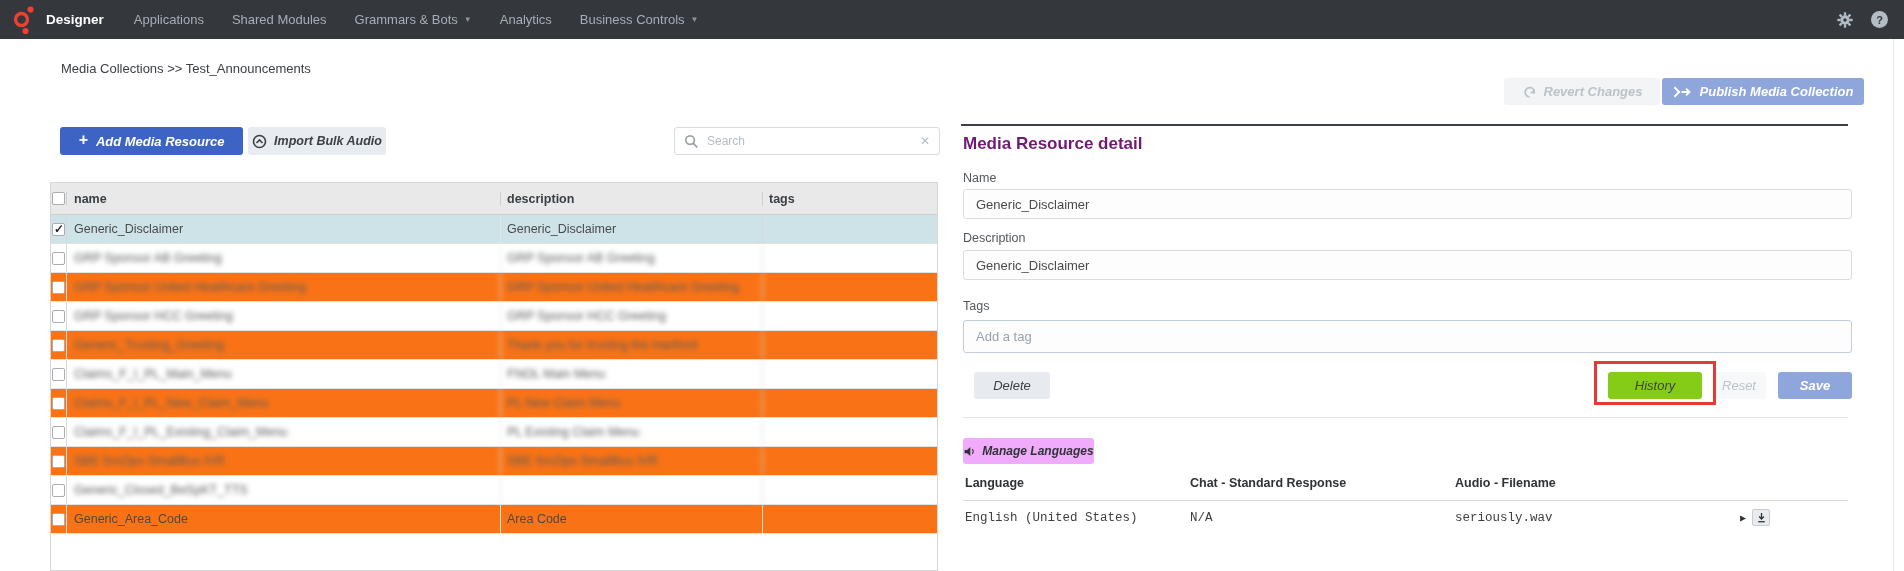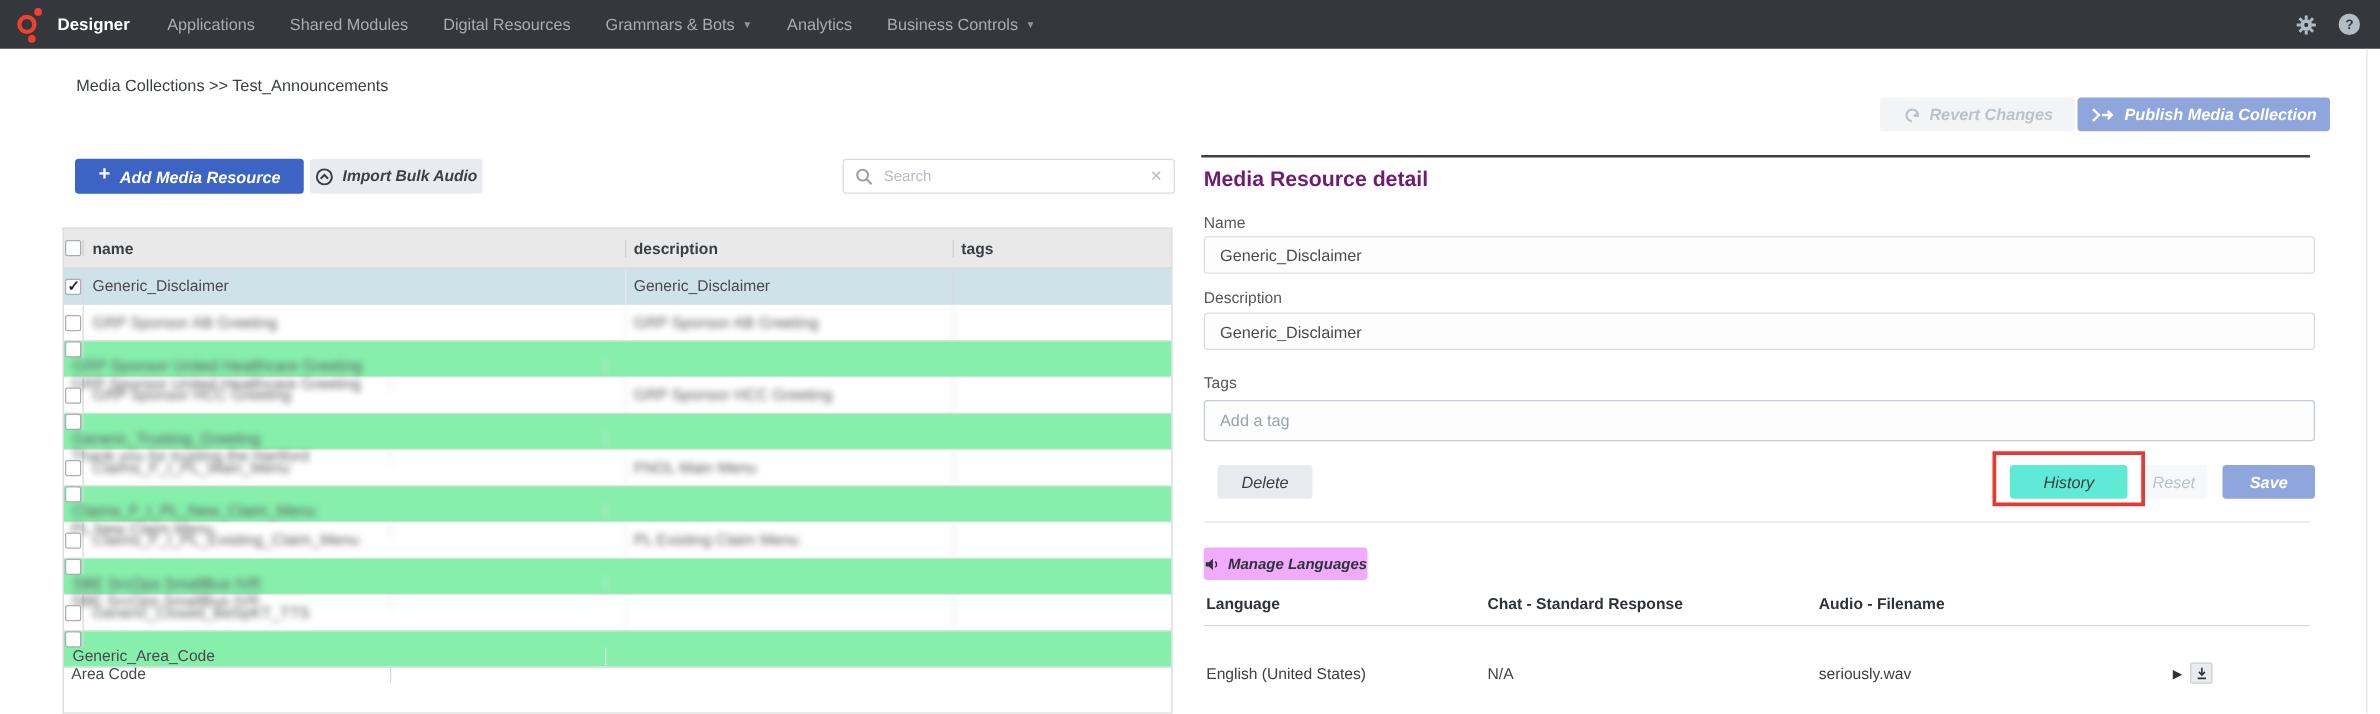--- a/index.html
+++ b/index.html
@@ -31,51 +31,51 @@
   .import-btn { position:absolute; left:248px; top:127px; width:138px; height:28px; background:#e8ebef; color:#3c4146; font-weight:bold; gap:7px; font-size:12.5px; }
   .searchbox { position:absolute; left:674px; top:127px; width:266px; height:28px; border:1px solid #d8dce1; border-radius:3px; background:#fff; display:flex; align-items:center; padding:0 9px; gap:8px; }
   .searchbox input { flex:1; border:none; outline:none; font-size:12px; color:#15803d; font-family:"Liberation Sans",sans-serif; }
   .searchbox input::placeholder { color:#b6bcc4; }
   .clear-x { color:#b6bcc4; font-size:12px; cursor:pointer; }
 
   
   .mtable { position:absolute; left:50px; top:182px; width:888px; height:389px; border:1px solid #d6d6d6; background:#fff; overflow:hidden; }
   .mhead { display:flex; height:32px; background:#e9e9e9; border-bottom:1px solid #cfcfcf; font-weight:bold; color:#3a3f44; font-size:12.5px; align-items:center; }
   .mrow { display:flex; height:29px; border-bottom:1px solid #e2e2e2; font-size:12.5px; color:#4a4a4a; align-items:stretch; background:#fff; cursor:pointer; }
-  .mrow.shade { background:#86efac;flex-direction:column; }
+  .mrow.shade { background:#f97316; }
   .mrow.sel { background:#cee3e8; }
   .c-cb { width:16px; display:flex; align-items:center; justify-content:center; border-right:1px solid #d9d9d9; flex:0 0 auto; }
   .c-name { width:434px; padding-left:7px; display:flex; align-items:center; border-right:1px solid #e6e6e6; flex:0 0 auto; overflow:hidden; }
   .c-desc { width:262px; padding-left:6px; display:flex; align-items:center; border-right:1px solid #d9d9d9; flex:0 0 auto; overflow:hidden; }
   .c-tags { flex:1; }
   .mhead .c-cb { border-right:1px solid #cfcfcf; }
   .mhead .c-name, .mhead .c-desc { border-right:1px solid #cfcfcf; }
   .mrow.blur .c-name, .mrow.blur .c-desc { filter:blur(2.6px); color:#5b5b5b; }
   .cb { width:13px; height:13px; border:1px solid #a9aeb4; border-radius:2px; background:#fff; position:relative; }
   .cb.checked::after { content:"\2713"; position:absolute; left:1px; top:-2px; font-size:12px; color:#1f2327; font-weight:bold; }
 
   
   .d-topline { position:absolute; left:961px; top:124px; width:887px; height:2px; background:#3b4046; }
   .d-title { position:absolute; left:963px; top:134px; font-size:17px; font-weight:bold; color:#701a75; }
   .d-label { position:absolute; font-size:12.5px; color:#54585c; }
   .d-input { position:absolute; left:963px; width:889px; height:30px; border:1px solid #d9dde2; border-radius:3px; background:#fdfdfe; font-size:13px; color:#4a4a4a; padding:0 12px; outline:none; font-family:"Liberation Sans",sans-serif; }
   .d-input::placeholder { color:#9aa2ab; }
   .tags-input { height:33px; border-color:#c3ccd8; }
   .delete-btn { position:absolute; left:974px; top:372px; width:76px; height:27px; background:#e7eaee; color:#3c4146; }
-  .history-btn { position:absolute; left:1608px; top:372px; width:94px; height:27px; background:#5eead4; color:#3c4146; }
+  .history-btn { position:absolute; left:1608px; top:372px; width:94px; height:27px; background:#84cc16; color:#3c4146; }
   .reset-btn { position:absolute; left:1712px; top:372px; width:54px; height:27px; background:#f6f8fa; color:#bcc3cc; }
   .save-btn { position:absolute; left:1778px; top:372px; width:74px; height:27px; background:#8ea6db; color:#fff; font-weight:bold; }
   .annotation-box { position:absolute; left:1594px; top:361px; width:122px; height:44px; border:3px solid #e53935; pointer-events:none; }
   .d-divider { position:absolute; left:963px; top:417px; width:885px; height:1px; background:#e3e3e3; }
 
   
   .manage-btn { position:absolute; left:963px; top:438px; width:131px; height:26px; background:#f0abfc; color:#2f3337; font-weight:bold; font-size:12px; gap:6px; }
   .lang-head { position:absolute; left:965px; top:476px; width:883px; display:flex; font-size:12.5px; font-weight:bold; color:#2f3337; }
   .lang-underline { position:absolute; left:963px; top:500px; width:885px; height:1px; background:#d9d9d9; }
-  .lang-row { position:absolute; left:965px; top:530px; width:883px; display:flex; font-size:12.5px; color:#3f3f3f; align-items:center; }
+  .lang-row { position:absolute; left:965px; top:509px; width:883px; display:flex; font-size:12.5px; color:#3f3f3f; align-items:center;font-family:Liberation Mono, monospace; }
   .lc1 { width:225px; } .lc2 { width:265px; } .lc3 { flex:1; }
   .lang-icons { display:flex; align-items:center; gap:6px; margin-right:78px; }
   .play-ico { font-size:10px; color:#2f3337; cursor:pointer; }
   .dl-box { width:18px; height:17px; background:#e9ebee; border:1px solid #c8cdd3; border-radius:2px; display:flex; align-items:center; justify-content:center; cursor:pointer; }
 
   .edge-line { position:absolute; left:1893px; top:39px; width:1px; height:532px; background:#e4e6e9; }
 </style>
 </head>
 <body>
 
@@ -95,24 +95,20 @@
       <span class="nlabel">Applications</span>
 
     </div>
 
     <div class="nitem">
       <span class="nlabel">Shared Modules</span>
 
     </div>
 
 
-    <div class="nitem">
-      <span class="nlabel">Digital Resources</span>
-
-    </div>
 
     <div class="nitem">
       <span class="nlabel">Grammars &amp; Bots</span>
       <span class="caret" style="display: inline;">▼</span>
     </div>
 
     <div class="nitem">
       <span class="nlabel">Analytics</span>
 
     </div>

